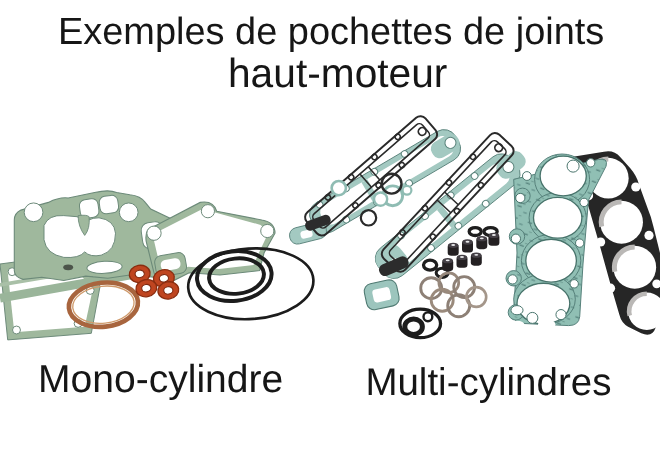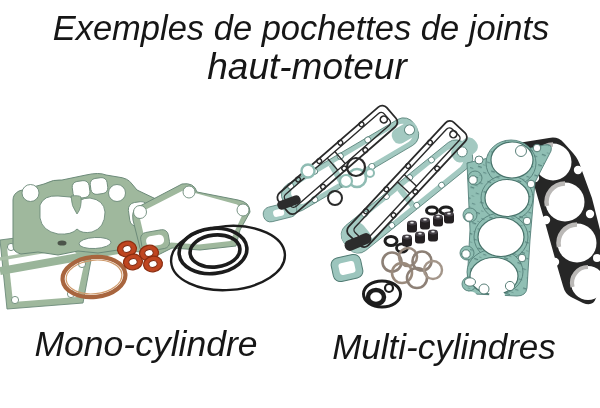--- a/index.html
+++ b/index.html
@@ -1,17 +1,17 @@
 <!DOCTYPE html>
 <html><head>
 <meta charset="utf-8">
 <style>
   html,body{margin:0;padding:0;background:#fff;}
   #stage{position:relative;width:600px;height:408px;overflow:hidden;background:#ffffff;
-         font-family:"Liberation Sans",sans-serif;font-style:italic;}
+         font-family:"Liberation Sans",sans-serif;}
   svg{position:absolute;left:0;top:0;}
 </style>
 </head>
 <body>
 <div id="stage">
 <svg width="600" height="408" viewBox="0 0 600 408">
   <rect x="0" y="0" width="600" height="408" fill="#ffffff"></rect>
 
   <g id="leftgroup">
 

